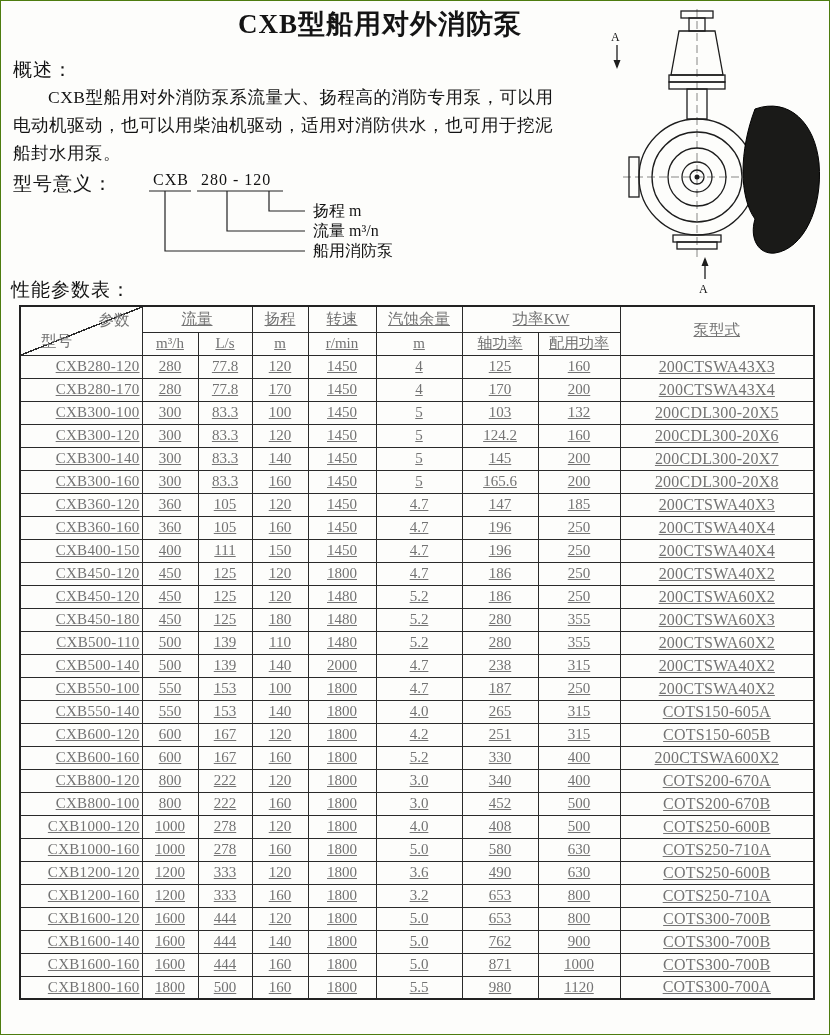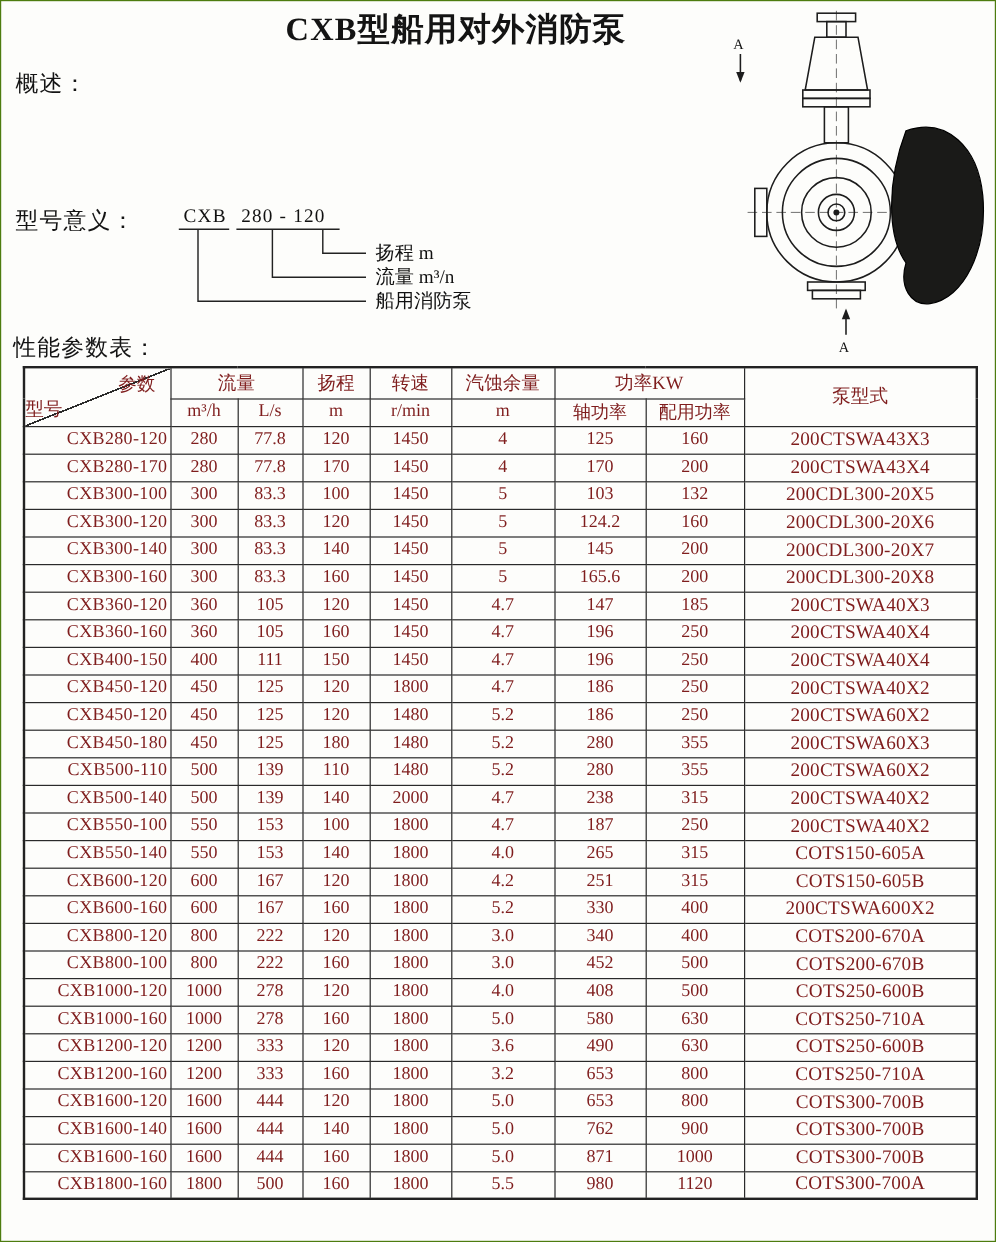--- a/index.html
+++ b/index.html
@@ -41,53 +41,55 @@
   .pump-figure .ln { stroke: #1d1d1d; stroke-width: 1.3; fill: none; }
   .pump-figure .thin { stroke: #555; stroke-width: 0.7; fill: none; }
   .pump-figure .dark { fill: #1a1a18; stroke: #000; }
   .pump-figure text { font: 12px "Liberation Serif", serif; fill: #111; }
 
   .table-heading { position: absolute; top: 276px; left: 10px; }
 
   .table-wrap { position: absolute; top: 304px; left: 18px; width: 794px; }
   table.perf {
     border-collapse: collapse; width: 794px;
-    font-size: 15px; color: #7f1d1d;
+    font-size: 15px; color: #737373;
     border: 2px solid #222;
     table-layout: fixed;
+    text-decoration: underline;
   }
   .perf th, .perf td {
     border: 1px solid #2a2a2a;
     text-align: center; vertical-align: middle;
     padding: 0 2px; height: 23px;
     font-weight: normal;
     overflow: hidden; white-space: nowrap;
   }
   .perf thead tr:first-child th { height: 26px; font-size: 15.5px; }
   .perf thead tr:last-child th { height: 23px; }
   th.diag { position: relative; padding: 0; }
   th.diag::before {
     content: ""; position: absolute; inset: 0;
     background: linear-gradient(to bottom right,
       transparent calc(50% - 0.7px), #2a2a2a calc(50% - 0.7px),
       #2a2a2a calc(50% + 0.7px), transparent calc(50% + 0.7px));
   }
   th.diag .t { position: absolute; top: 3px; right: 12px; }
-  th.diag .b { position: absolute; bottom: 3px; left: 0; }
+  th.diag .b { position: absolute; bottom: 3px; left: 20px; }
   .perf td:first-child { letter-spacing: 0.3px; text-align: right; }
   .perf td:last-child { font-size: 16px; letter-spacing: 0.2px; }
 </style>
 </head>
 <body>
 
 <div class="page">
 
   <h1 class="title">CXB型船用对外消防泵</h1>
 
   <h2 class="sec-heading overview-heading">概述：</h2>
+  <p class="overview-text">CXB型船用对外消防泵系流量大、扬程高的消防专用泵，可以用电动机驱动，也可以用柴油机驱动，适用对消防供水，也可用于挖泥船封水用泵。</p>
 
   <div class="pump-figure">
     <svg viewBox="0 0 240 292">
 
       <text x="24" y="36">A</text>
       <line class="ln" x1="30" y1="40" x2="30" y2="62"></line>
       <path d="M30 64 l-3.5 -9 h7 z" fill="#1d1d1d"></path>
 
       <line class="thin" x1="36" y1="172" x2="186" y2="172" stroke-dasharray="8 4"></line>
       <line class="thin" x1="110" y1="4" x2="110" y2="252" stroke-dasharray="8 4"></line>

